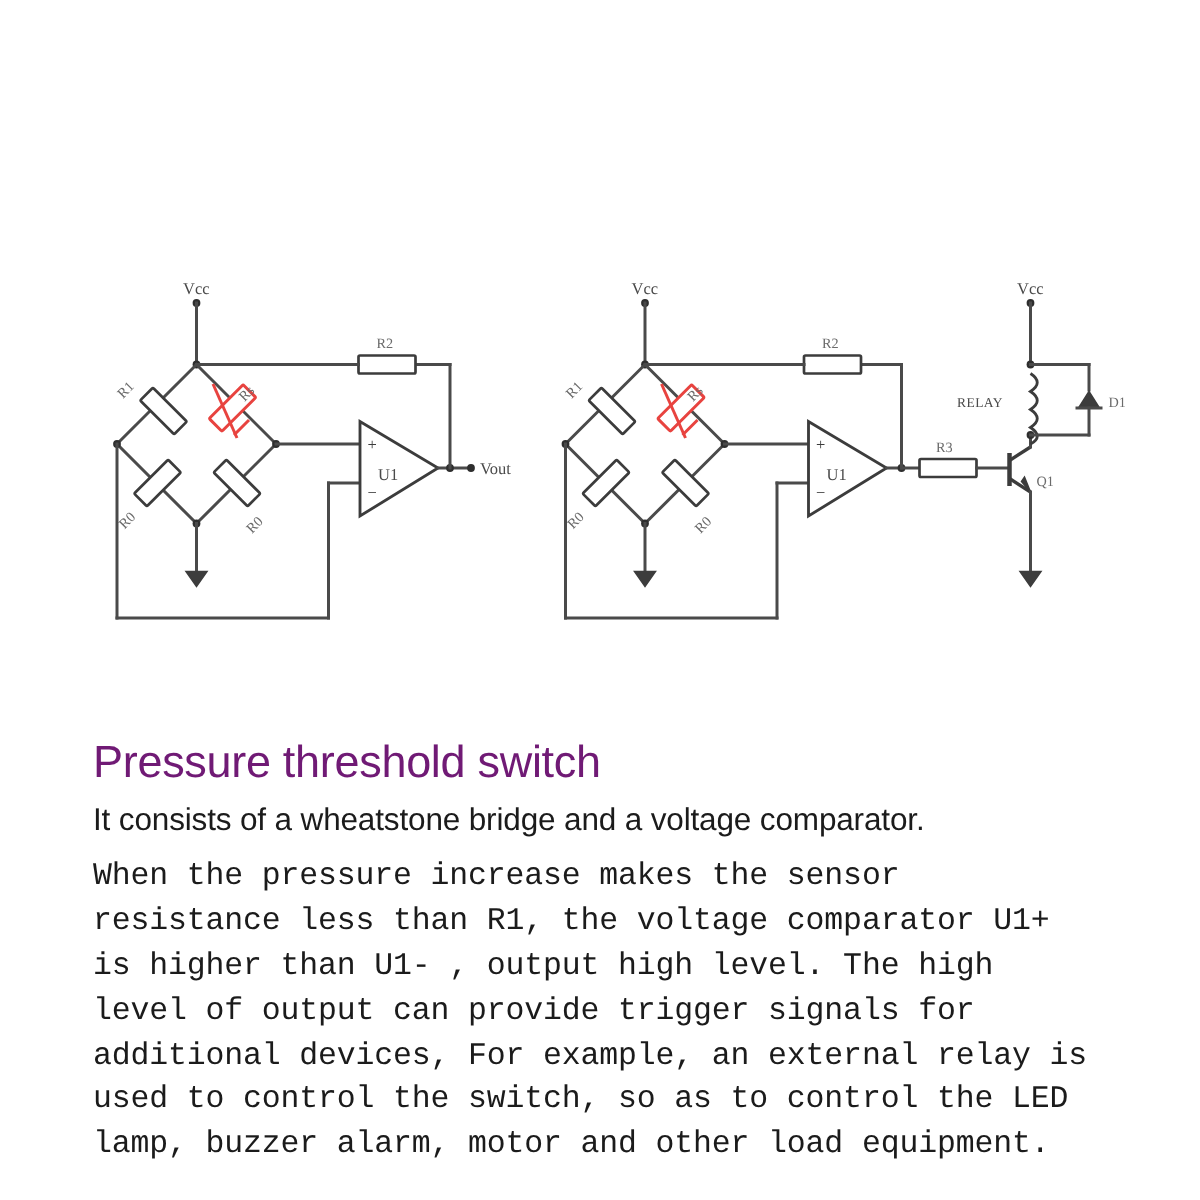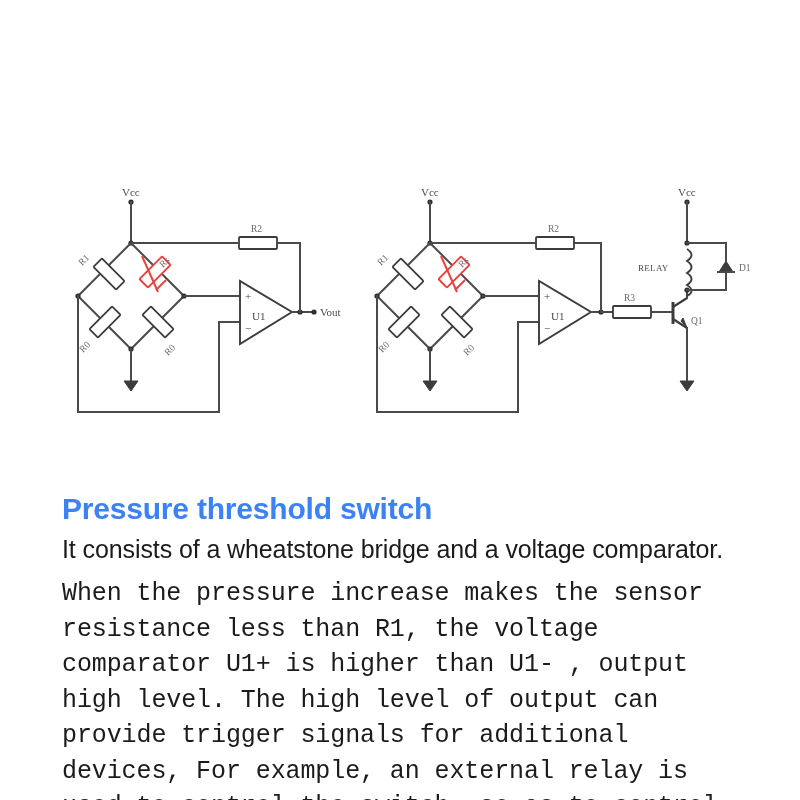--- a/index.html
+++ b/index.html
@@ -63,28 +63,28 @@
   
   #copy {
     position: absolute;
     left: 62px;
     top: 492px;
     width: 690px;
   }
   #copy h1 {
     margin: 0 0 6px 0;
     font-size: 30px;
-    font-weight: 700;
-    color: #3b82f6;
+    font-weight: 400;
+    color: #701a75;
     letter-spacing: -0.2px;
     line-height: 1.12;
   }
   #copy p {
     margin: 0;
-    font-size: 25px;
+    font-size: 21px;
     font-weight: 400;
     color: #1b1b1b;
     line-height: 1.42;
     letter-spacing: -0.1px;
   }
   #copy p.lead { margin-bottom: 9px; }
   #copy p.body { max-width: 666px; font-family: Liberation Mono, monospace; }
 </style>
 </head>
 <body>

